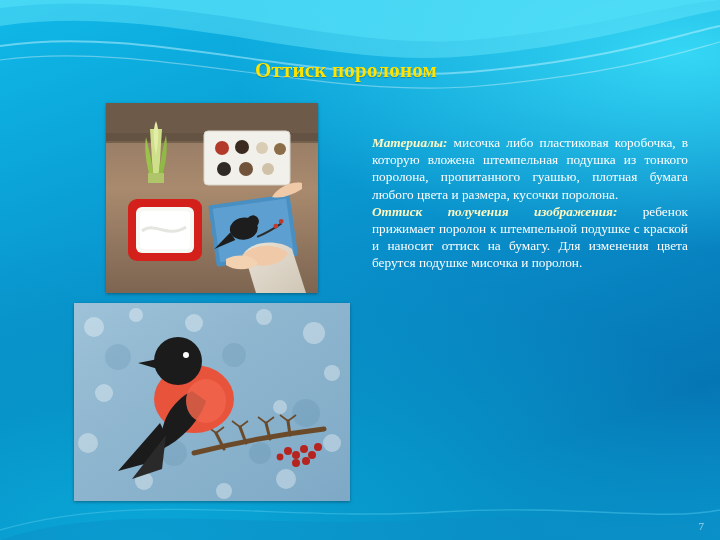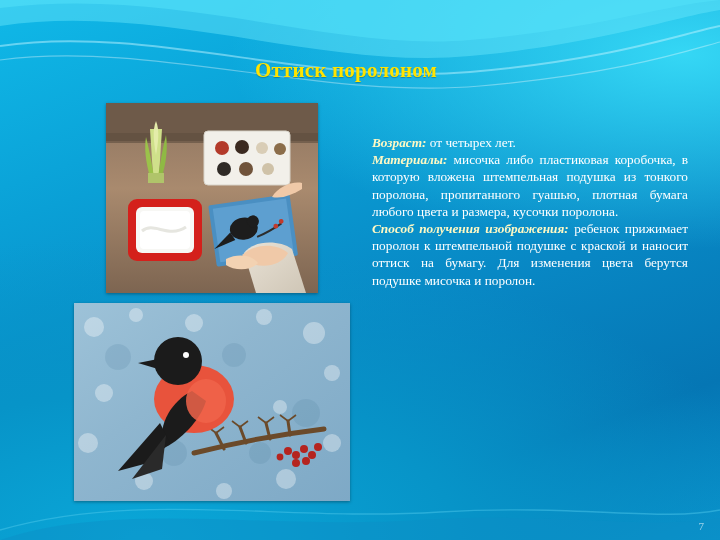--- a/index.html
+++ b/index.html
@@ -257,24 +257,21 @@
 
       <path d="M86 120 L44 168 L74 160 L96 140 Z" fill="#1b1b1b"></path>
       <path d="M92 132 L58 176 L88 166 Z" fill="#2a2a2a"></path>
 
       <ellipse cx="132" cy="98" rx="20" ry="22" fill="#f0644a" opacity="0.85"></ellipse>
     </svg>
   </div>
 
   <div class="textbox">
     <p>
-      <span class="lead">Возраст:</span><span> от четырех лет.</span>
-    </p>
-    <p>
       <span class="lead">Материалы:</span><span> мисочка либо пластиковая коробочка, в которую вложена штемпельная подушка из тонкого поролона, пропитанного гуашью, плотная бумага любого цвета и размера, кусочки поролона.</span>
     </p>
     <p class="justified-spread">
-      <span class="lead">Способ получения изображения:</span><span> ребенок прижимает поролон к штемпельной подушке с краской и наносит оттиск на бумагу. Для изменения цвета берутся подушке мисочка и поролон.</span>
+      <span class="lead">Оттиск получения изображения:</span><span> ребенок прижимает поролон к штемпельной подушке с краской и наносит оттиск на бумагу. Для изменения цвета берутся подушке мисочка и поролон.</span>
     </p>
   </div>
 
   <div class="slide-number">7</div>
 </div>
 
 </body></html>

